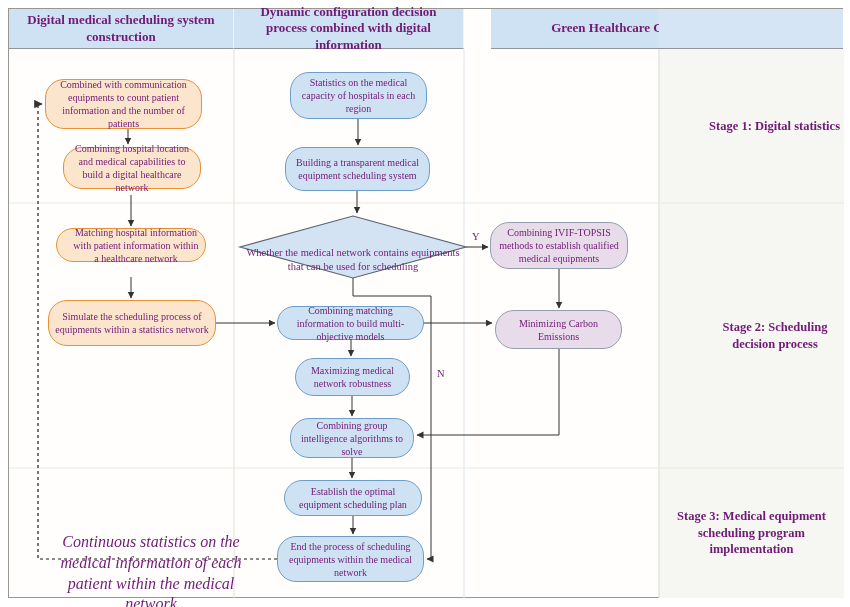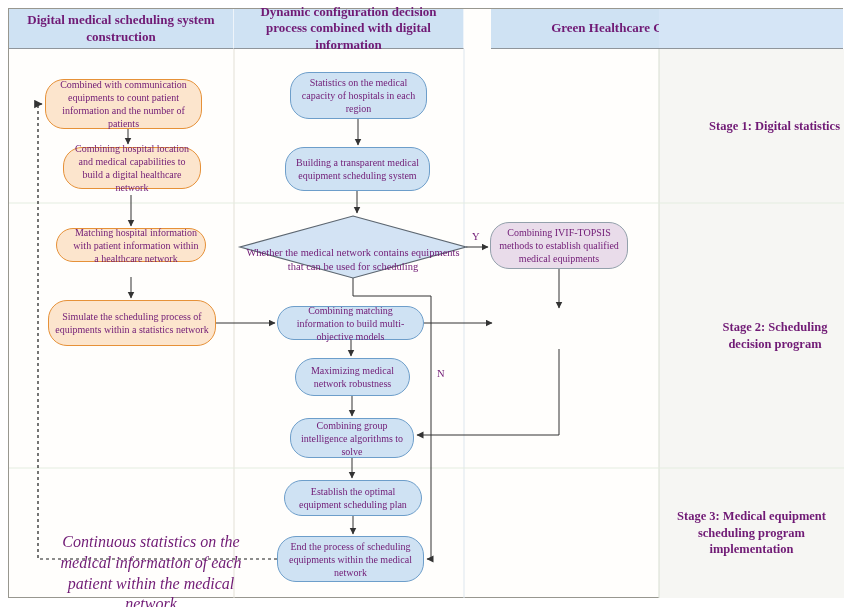--- a/index.html
+++ b/index.html
@@ -100,21 +100,21 @@
       <span>Green Healthcare Goals</span>
     </div>
     <div class="hdr-cell hdr-stage" style="left:650px;width:184px;border-right:none;">
       <span></span>
     </div>
 
     <div class="stage-cell" style="top:40px;height:154px;">
       <span>Stage 1: Digital statistics</span>
     </div>
     <div class="stage-cell" style="top:194px;height:265px;">
-      <span style="max-width:130px;">Stage 2: Scheduling decision program</span>
+      <span style="max-width:130px;">Stage 2: Scheduling decision process</span>
     </div>
     <div class="stage-cell" style="top:459px;height:130px;">
       <span>Stage 3: Medical equipment scheduling program implementation</span>
     </div>
 
     <div class="fbox orange" style="left:36px;top:70px;width:157px;height:50px;">
       <span>Combined with communication equipments to count patient information and the number of patients</span>
     </div>
     <div class="fbox orange" style="left:54px;top:138px;width:138px;height:42px;">
       <span>Combining hospital location and medical capabilities to build a digital healthcare network</span>
@@ -145,20 +145,23 @@
     <div class="fbox blue" style="left:275px;top:471px;width:138px;height:36px;">
       <span>Establish the optimal equipment scheduling plan</span>
     </div>
     <div class="fbox blue" style="left:268px;top:527px;width:147px;height:46px;">
       <span>End the process of scheduling equipments within the medical network</span>
     </div>
 
     <div class="fbox purple" style="left:481px;top:213px;width:138px;height:47px;">
       <span>Combining IVIF-TOPSIS methods to establish qualified medical equipments</span>
     </div>
+    <div class="fbox purple" style="left:486px;top:301px;width:127px;height:39px;">
+      <span>Minimizing Carbon Emissions</span>
+    </div>
 
     <div class="branch" style="left:463px;top:222px;">Y</div>
     <div class="branch" style="left:428px;top:359px;">N</div>
 
     <div class="note">Continuous statistics on the medical information of each patient within the medical network</div>
 
   </div>
 </div>
 
 </body></html>

